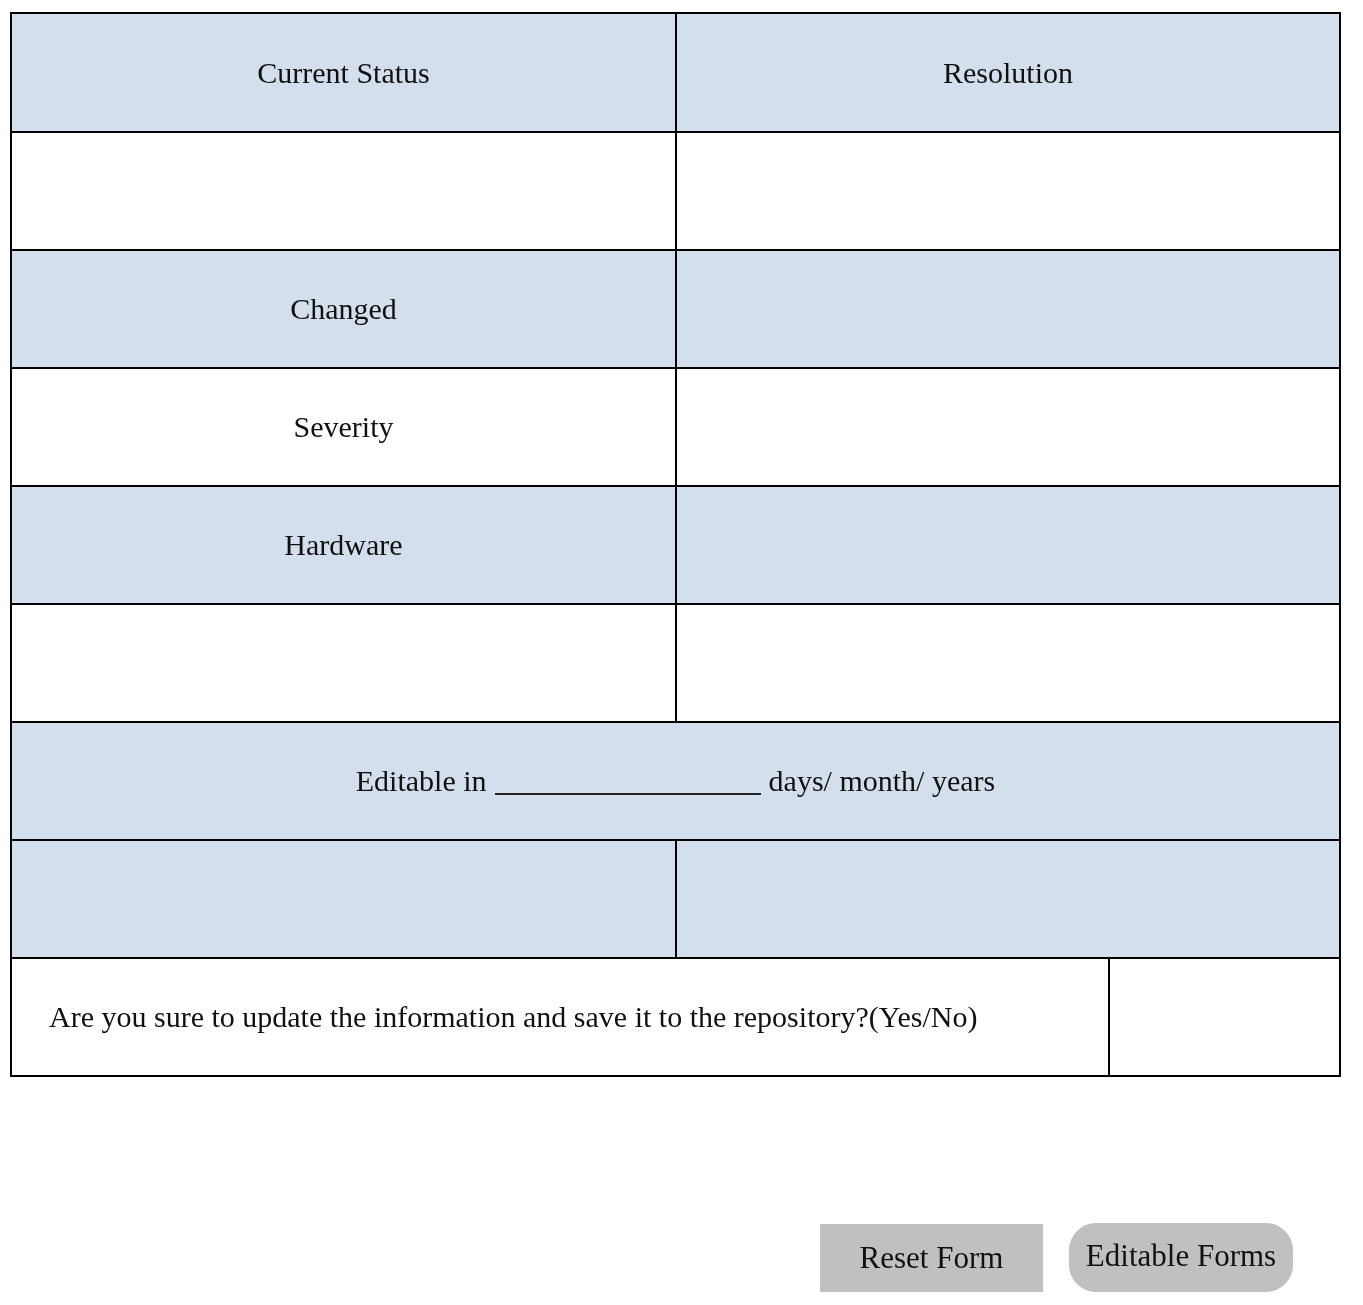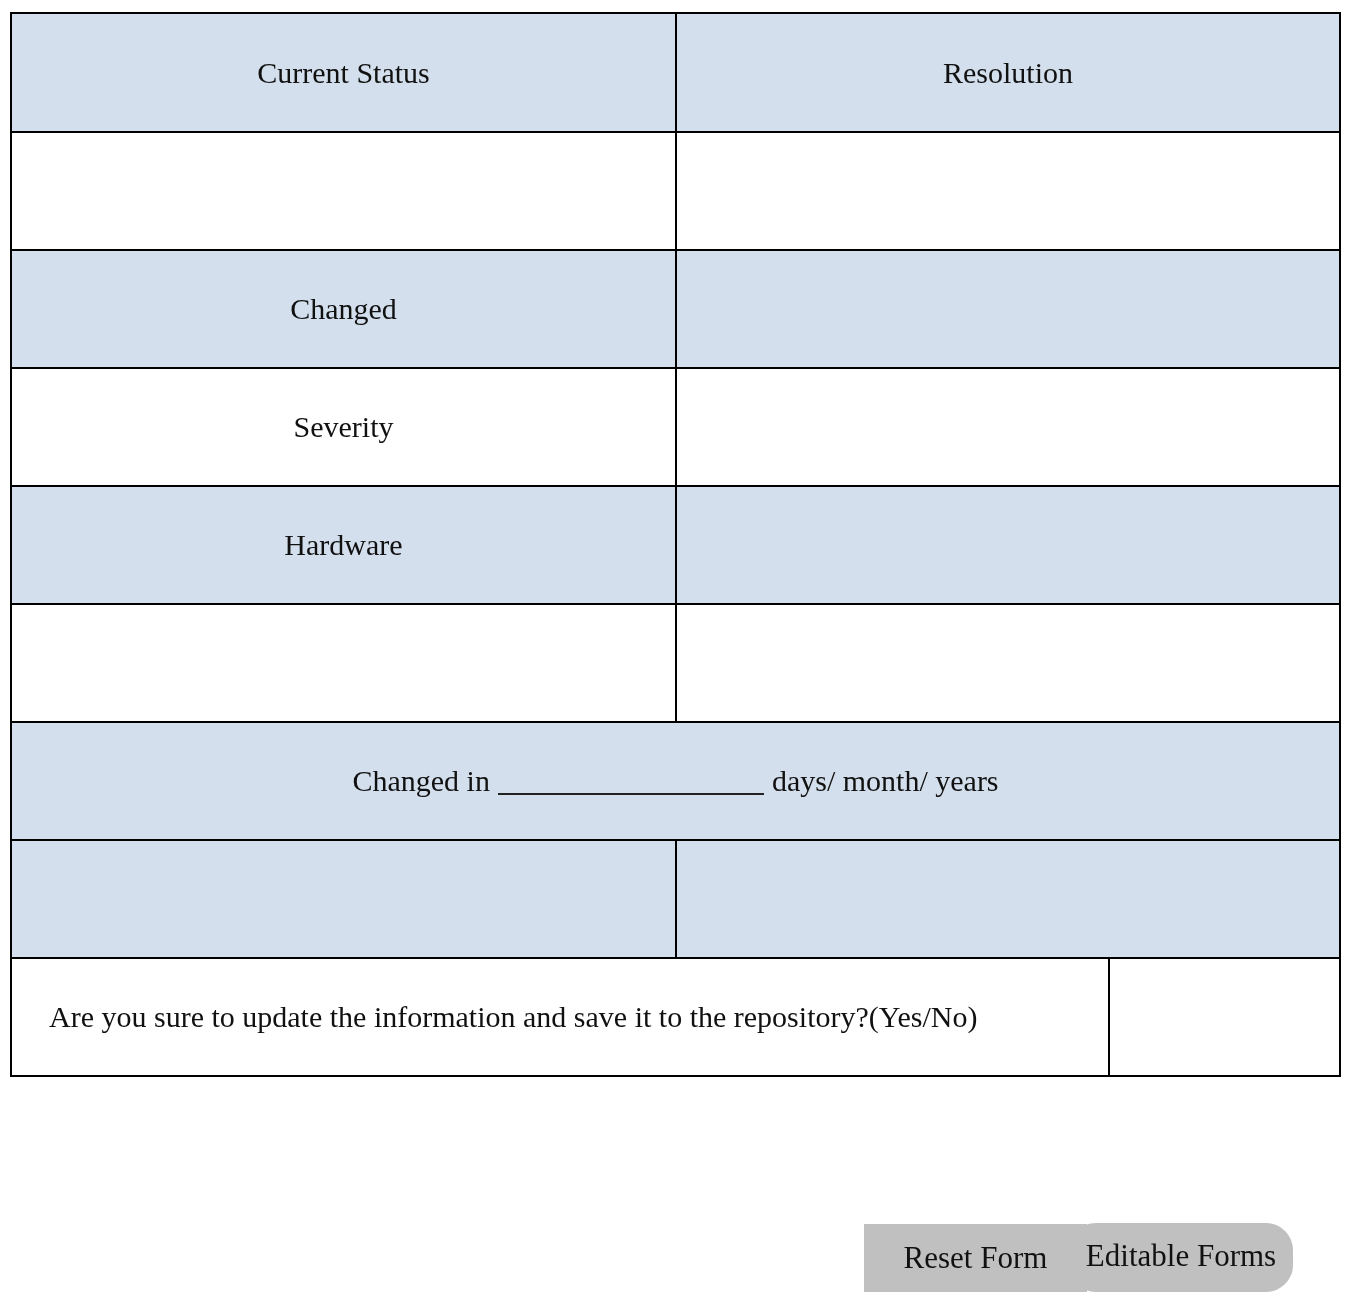--- a/index.html
+++ b/index.html
@@ -8,21 +8,21 @@
   .row { display: flex; height: 118px; border-top: 2px solid #000; box-sizing: border-box; }
   .row:first-child { border-top: none; height: 117px; }
   .row.blue { background: #d3dfec; }
   .cell { box-sizing: border-box; display: flex; align-items: center; justify-content: center; font-size: 30px; }
   .cell.left { width: 665px; border-right: 2px solid #000; }
   .cell.right { flex: 1; }
   .cell.full { flex: 1; }
   .cell.question { width: 1077px; border-right: 2px solid #000; justify-content: flex-start; padding-left: 16px; margin-left: 21px; }
   .blank-line { display: inline-block; width: 266px; border-bottom: 2px solid #222; height: 26px; margin: 0 8px; vertical-align: baseline; }
   .btn { position: absolute; background: #c0c0c0; font-size: 31px; display: flex; align-items: center; justify-content: center; border: none; font-family: "Liberation Serif", "DejaVu Serif", serif; color: #111; cursor: pointer; }
-  .btn.reset { left: 864px; top: 1224px; width: 223px; height: 68px; }
+  .btn.reset { left: 820px; top: 1224px; width: 223px; height: 68px; }
   .btn.editable { left: 1069px; top: 1223px; width: 224px; height: 69px; padding-bottom: 4px; box-sizing: border-box; border-radius: 27px; }
 </style>
 </head>
 <body>
 
 <div class="form-table">
   <div class="row blue">
     <div class="cell left">Current Status</div>
     <div class="cell right">Resolution</div>
   </div>
@@ -40,21 +40,21 @@
   </div>
   <div class="row blue">
     <div class="cell left">Hardware</div>
   </div>
   <div class="row">
     <div class="cell left"></div>
     <div class="cell right"></div>
   </div>
   <div class="row blue">
     <div class="cell full">
-      <span>Changed in</span>
+      <span>Editable in</span>
       <span class="blank-line"></span>
       <span>days/ month/ years</span>
     </div>
   </div>
   <div class="row blue">
     <div class="cell left"></div>
     <div class="cell right"></div>
   </div>
   <div class="row">
     <div class="cell question">Are you sure to update the information and save it to the repository?(Yes/No)</div>

